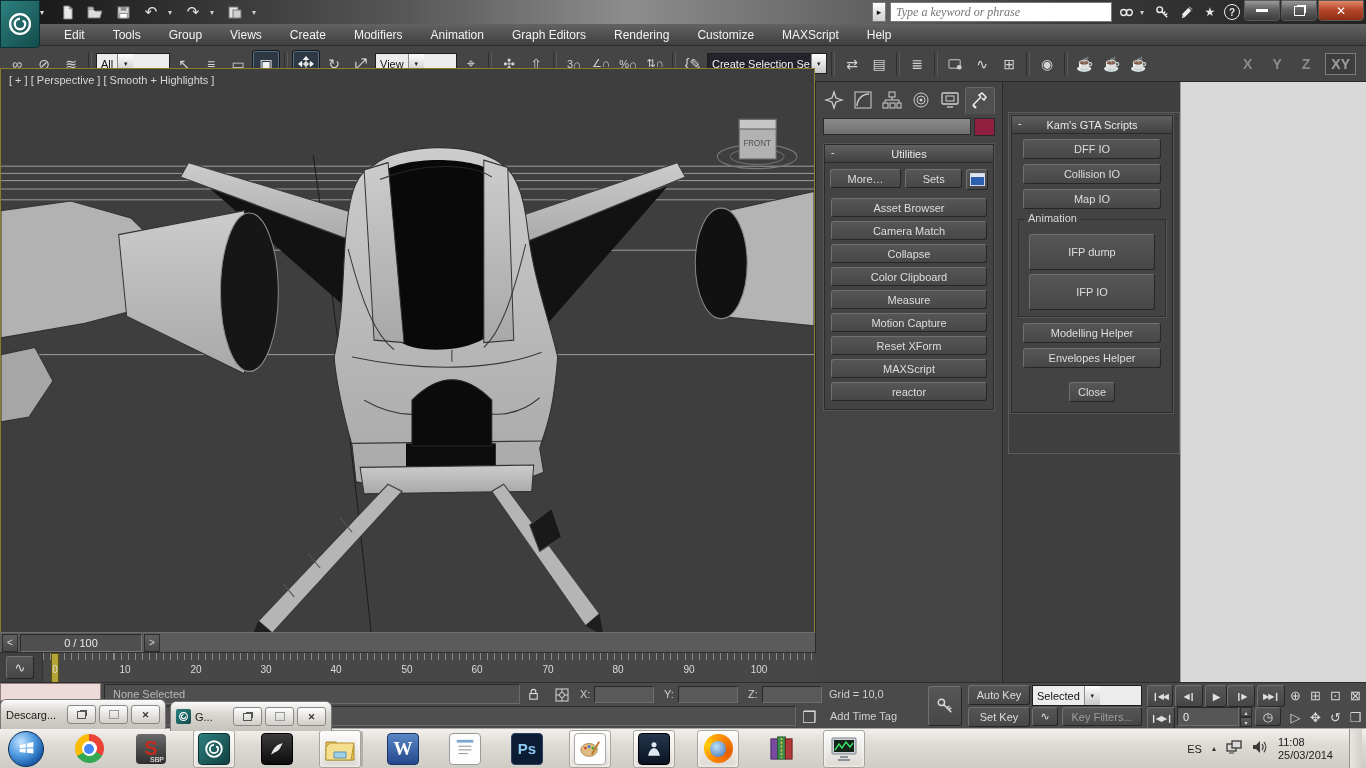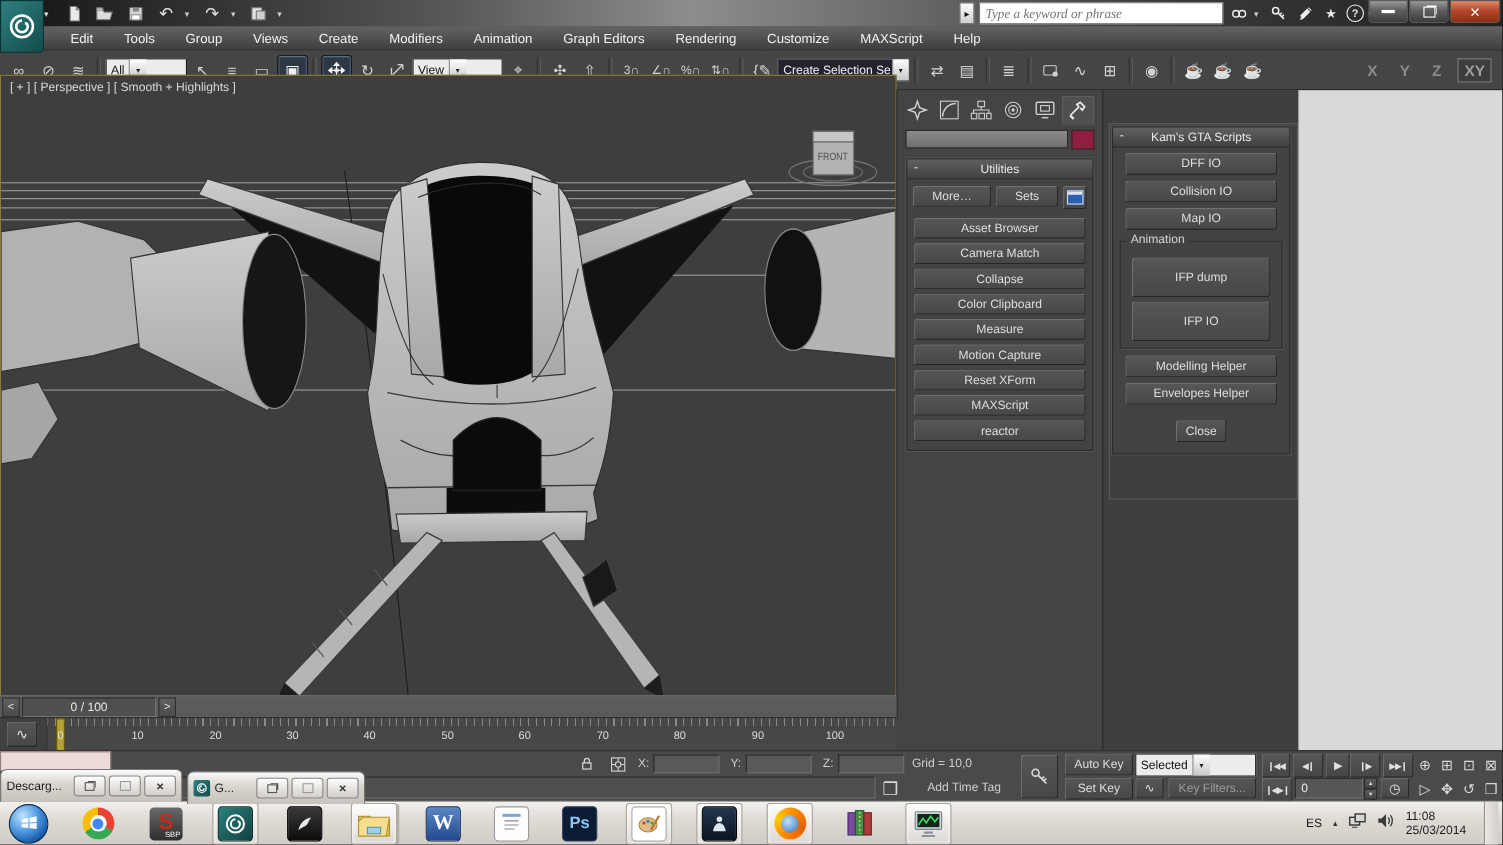--- a/index.html
+++ b/index.html
@@ -119,21 +119,21 @@
   .promptline{position:absolute;left:104px;top:1px;width:416px;height:20px;background:#4f4f4f;
      border:1px solid;border-color:#2a2a2a #6a6a6a #6a6a6a #2a2a2a;color:#b9b9b9;font-size:11px;
      display:flex;align-items:center;padding-left:8px;box-sizing:border-box;}
   .promptline2{position:absolute;left:0px;top:23px;width:796px;height:20px;background:#4f4f4f;
      border:1px solid;border-color:#2a2a2a #6a6a6a #6a6a6a #2a2a2a;box-sizing:border-box;}
   .sqicon{position:absolute;width:19px;height:19px;display:flex;align-items:center;justify-content:center;color:#d8d8d8;}
   .coordlbl{position:absolute;top:5px;color:#cfcfcf;font-size:11px;}
   .coordfield{position:absolute;top:3px;width:58px;height:15px;background:#595959;
      border:1px solid;border-color:#272727 #6e6e6e #6e6e6e #272727;}
   .gridlbl{position:absolute;left:829px;top:5px;color:#cfcfcf;font-size:11px;}
-  .timetag{position:absolute;left:830px;top:27px;color:#cfcfcf;font-size:11px;margin-left:13px;}
+  .timetag{position:absolute;left:830px;top:27px;color:#cfcfcf;font-size:11px;}
   .akbtn{position:absolute;width:62px;height:20px;font-size:11px;}
   .seldrop{position:absolute;left:1032px;top:2px;width:108px;height:19px;}
   .kf{position:absolute;left:1062px;top:24px;width:80px;height:19px;color:#9d9d9d;}
   .pb{position:absolute;top:2px;height:20px;background:linear-gradient(#565656,#464646);
      border:1px solid;border-color:#707070 #262626 #262626 #707070;border-radius:3px;color:#e0e0e0;
      font-size:8px;display:flex;align-items:center;justify-content:center;letter-spacing:-1px;}
   .pb.r2{top:24px;}
   .framefield{position:absolute;left:1177px;top:24px;width:62px;height:19px;background:#565656;
      border:1px solid;border-color:#272727 #6e6e6e #6e6e6e #272727;color:#ececec;font-size:11px;
      display:flex;align-items:center;padding-left:5px;box-sizing:border-box;}
@@ -550,20 +550,23 @@
       <span class="tick" style="left:505px">70</span>
       <span class="tick" style="left:575px">80</span>
       <span class="tick" style="left:646px">90</span>
       <span class="tick" style="left:716px">100</span>
     </div>
   </div>
 
   <div class="statusarea abs">
     <div class="promptline2"></div>
     <div class="listener"></div>
+    <div class="promptline">
+      <span>None Selected</span>
+    </div>
     <div class="sqicon" style="left:524px;top:2px">
       <svg viewBox="0 0 14 14" width="13" height="13">
           <rect x="3" y="6" width="8" height="6" fill="none" stroke="#d8d8d8" stroke-width="1.2"></rect>
           <path d="M4.5 6V4a2.5 2.5 0 0 1 5 0v2" fill="none" stroke="#d8d8d8" stroke-width="1.2"></path>
         </svg>
     </div>
     <div class="sqicon" style="left:552px;top:2px">
       <svg viewBox="0 0 14 14" width="14" height="14">
           <rect x="1" y="1" width="12" height="12" fill="none" stroke="#d8d8d8"></rect>
           <circle cx="7" cy="7" r="2.5" fill="none" stroke="#d8d8d8"></circle>

